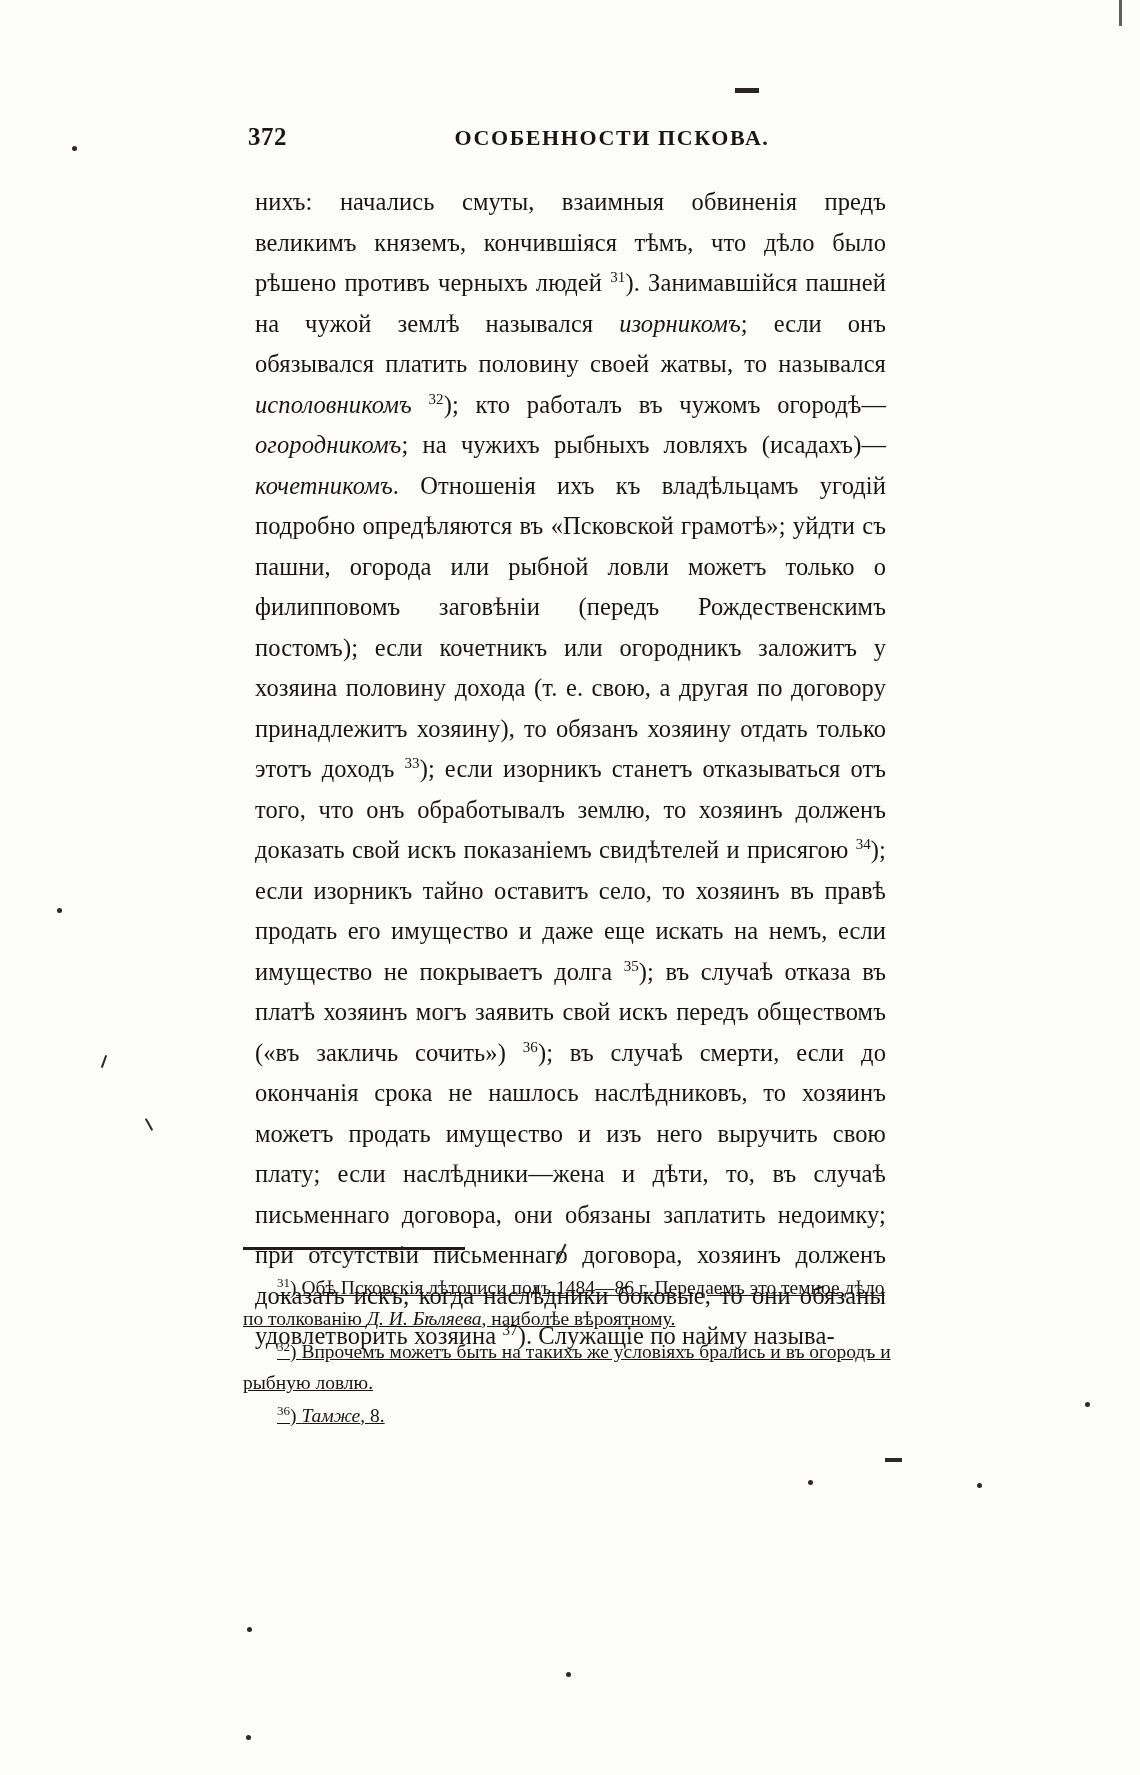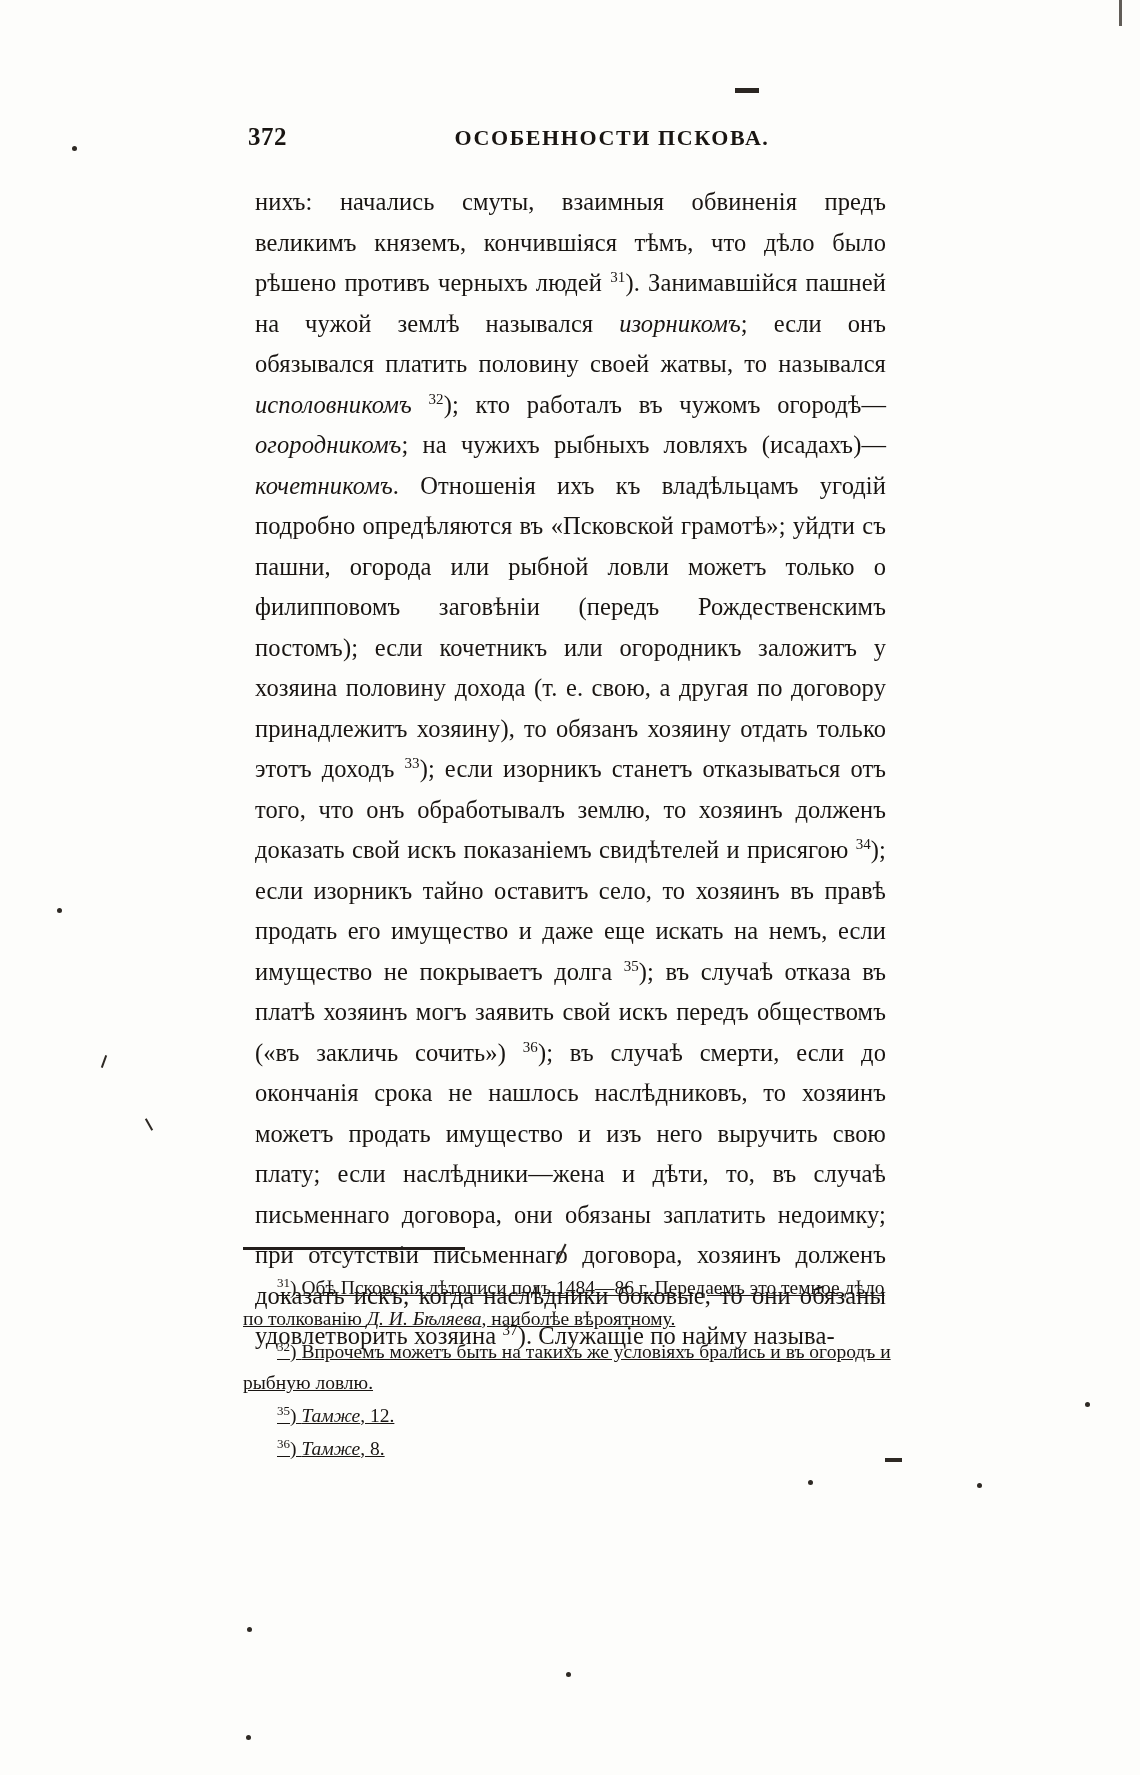--- a/index.html
+++ b/index.html
@@ -140,21 +140,20 @@
 
   <div class="body-text">
     <p>нихъ: начались смуты, взаимныя обвиненія предъ великимъ княземъ, кончившіяся тѣмъ, что дѣло было рѣшено противъ черныхъ людей <sup>31</sup>). Занимавшійся пашней на чужой землѣ назывался <i>изорникомъ</i>; если онъ обязывался платить половину своей жатвы, то назывался <i>исполовникомъ</i> <sup>32</sup>); кто работалъ въ чужомъ огородѣ—<i>огородникомъ</i>; на чужихъ рыбныхъ ловляхъ (исадахъ)—<i>кочетникомъ</i>. Отношенія ихъ къ владѣльцамъ угодій подробно опредѣляются въ «Псковской грамотѣ»; уйдти съ пашни, огорода или рыбной ловли можетъ только о филипповомъ заговѣніи (передъ Рождественскимъ постомъ); если кочетникъ или огородникъ заложитъ у хозяина половину дохода (т. е. свою, а другая по договору принадлежитъ хозяину), то обязанъ хозяину отдать только этотъ доходъ <sup>33</sup>); если изорникъ станетъ отказываться отъ того, что онъ обработывалъ землю, то хозяинъ долженъ доказать свой искъ показаніемъ свидѣтелей и присягою <sup>34</sup>); если изорникъ тайно оставитъ село, то хозяинъ въ правѣ продать его имущество и даже еще искать на немъ, если имущество не покрываетъ долга <sup>35</sup>); въ случаѣ отказа въ платѣ хозяинъ могъ заявить свой искъ передъ обществомъ («въ закличь сочить») <sup>36</sup>); въ случаѣ смерти, если до окончанія срока не нашлось наслѣдниковъ, то хозяинъ можетъ продать имущество и изъ него выручить свою плату; если наслѣдники—жена и дѣти, то, въ случаѣ письменнаго договора, они обязаны заплатить недоимку; при отсутствіи письменнаго договора, хозяинъ долженъ доказать искъ; когда наслѣдники боковые, то они обязаны удовлетворить хозяина <sup>37</sup>). Служащіе по найму называ-</p>
   </div>
 
   <div class="rule"></div>
 
   <div class="notes">
     <p class="note"><sup>31</sup>) <span>Обѣ Псковскія лѣтописи подъ 1484—86 г. Передаемъ это темное дѣло по толкованію <i>Д. И. Бѣляева</i>, наиболѣе вѣроятному.</span></p>
     <p class="note"><sup>32</sup>) <span>Впрочемъ можетъ быть на такихъ же условіяхъ брались и въ огородъ и рыбную ловлю.</span></p>
-    <p class="note short"><sup>35</sup>) <span><i>Тамже</i>, 12.</span></p>
     <p class="note short"><sup>36</sup>) <span><i>Тамже</i>, 8.</span></p>
   </div>
 
   <div class="stray dot" style="left:72px; top:146px;"></div>
   <div class="stray dot" style="left:57px; top:908px;"></div>
   <div class="stray tick" style="left:103px; top:1055px;"></div>
   <div class="stray tick" style="left:148px; top:1118px; transform:rotate(-30deg);"></div>
   <div class="stray tick" style="left:560px; top:1243px; transform:rotate(25deg); height:22px;"></div>
   <div class="stray dot" style="left:808px; top:1480px;"></div>
   <div class="stray dash" style="left:885px; top:1458px;"></div>

